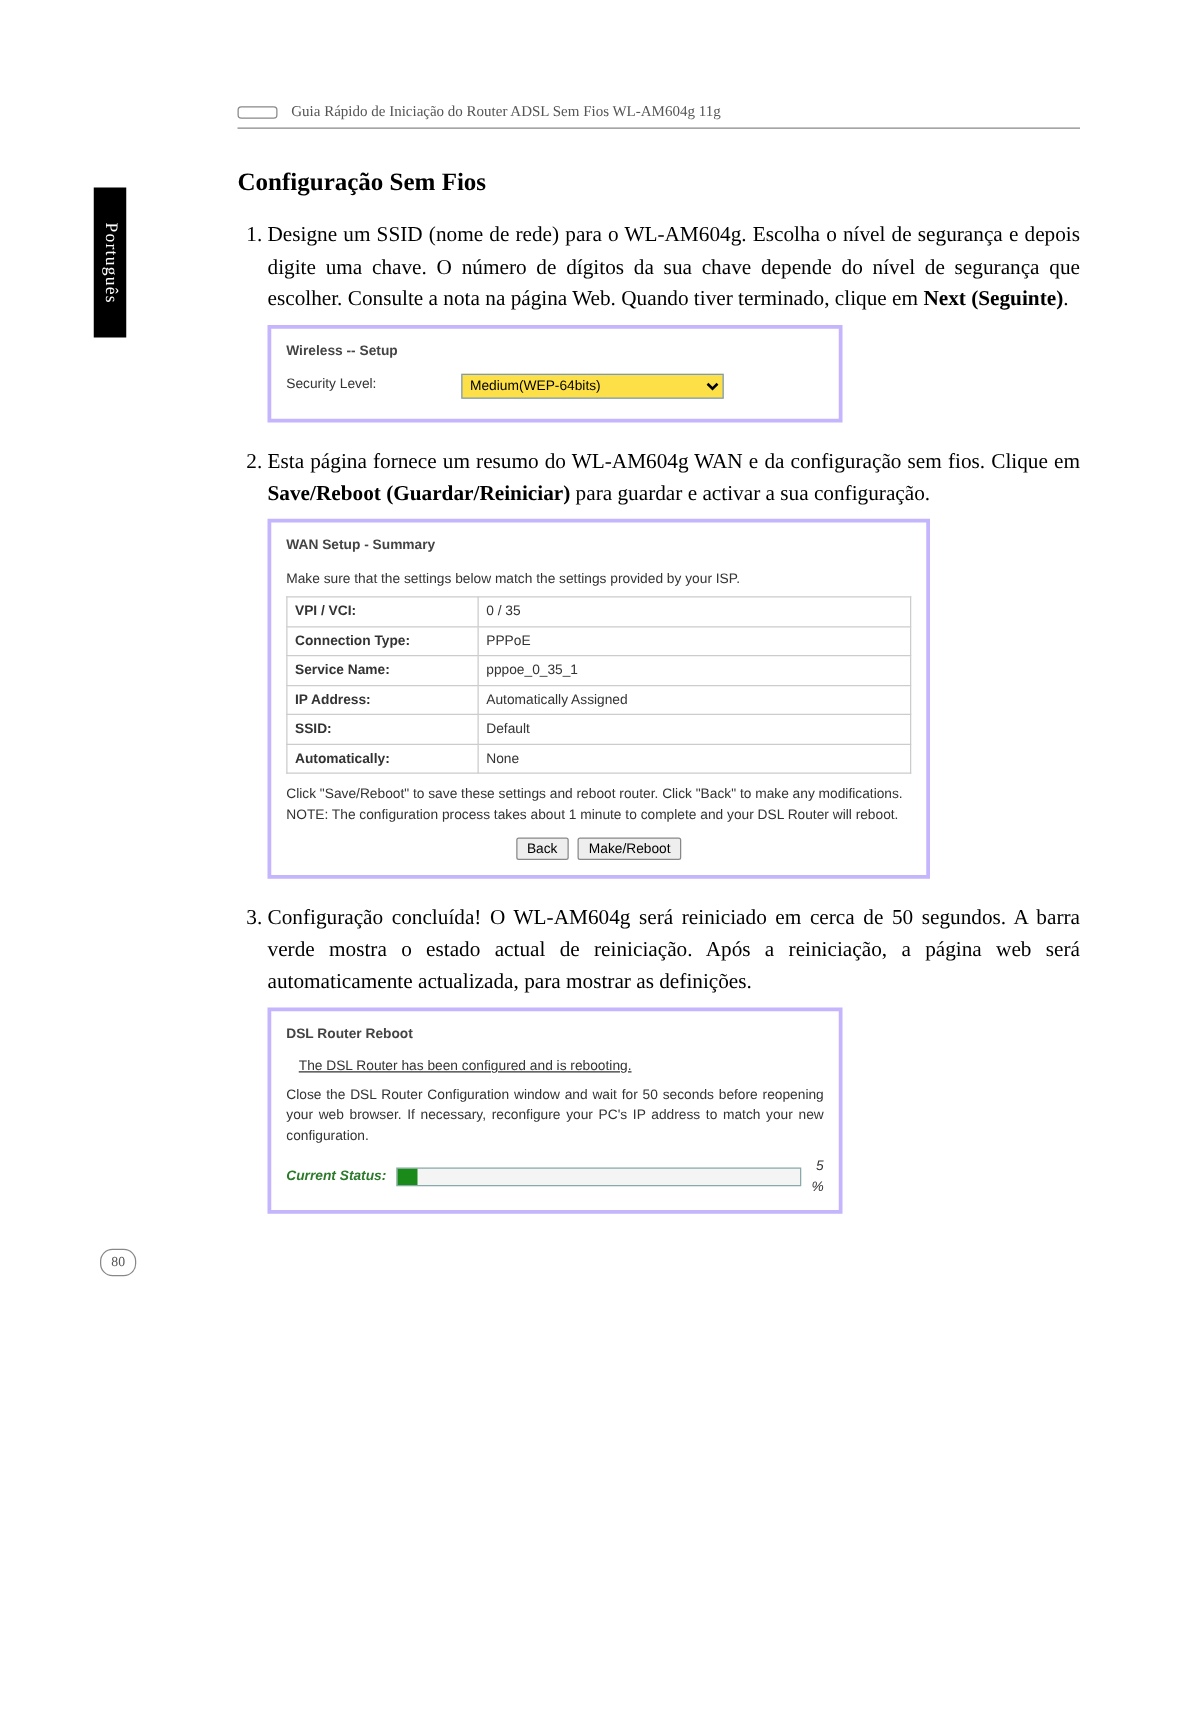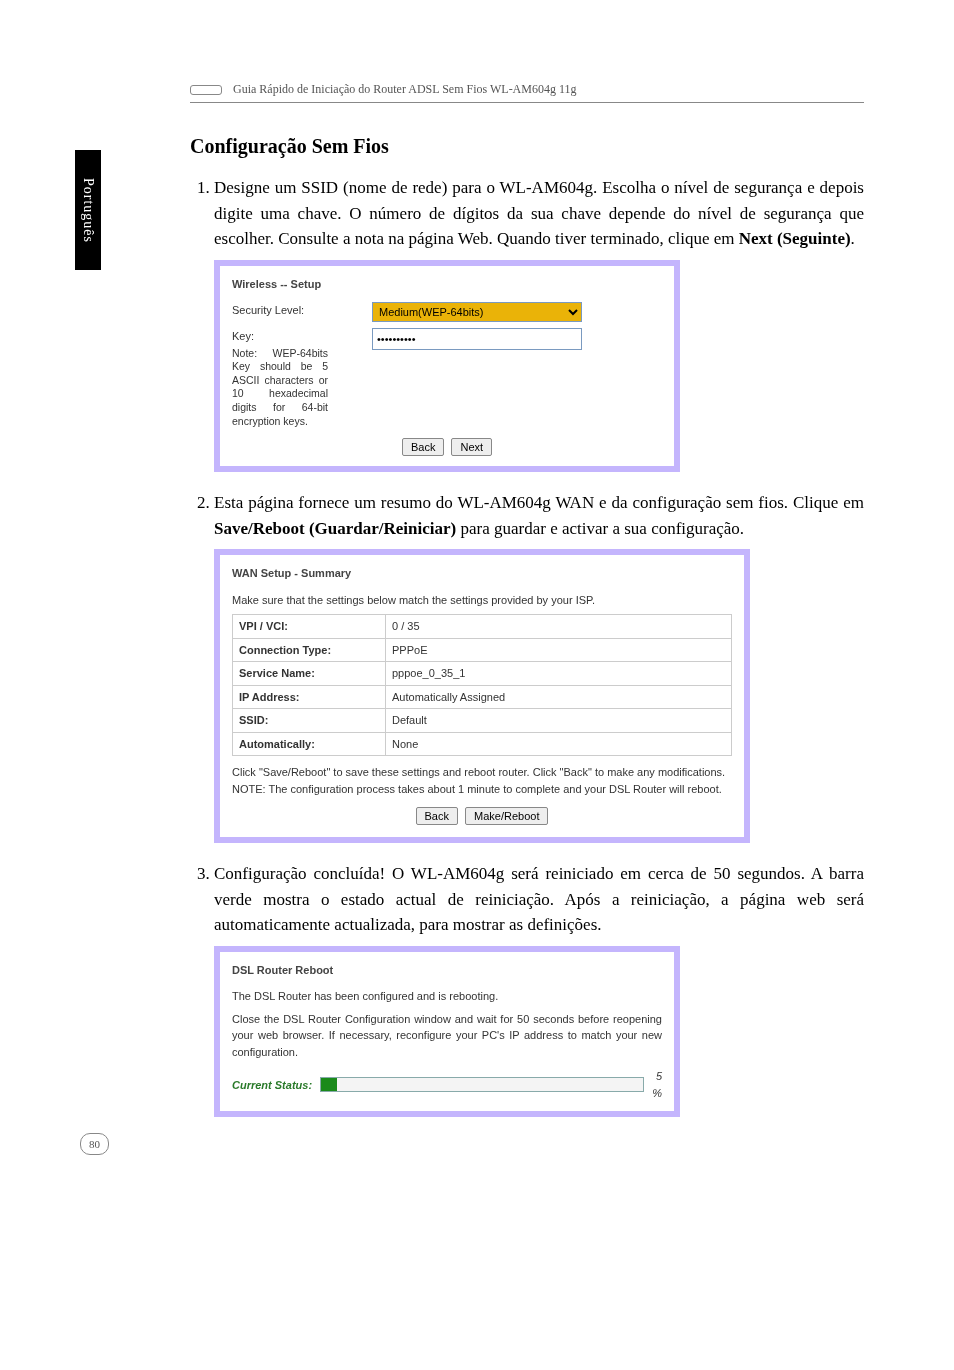--- a/index.html
+++ b/index.html
@@ -49,21 +49,21 @@
     margin-right: 8px;
     position: relative;
   }
   .content { margin-left: 60px; margin-top: 28px; }
   h2.section-title { font-size: 20px; font-weight: bold; margin: 0 0 14px 0; }
   ol.steps { padding-left: 24px; margin: 0; }
   ol.steps > li { text-align: justify; margin-bottom: 18px; }
   .bold { font-weight: bold; }
 
   .panel {
-    border: 6px solid #c4b5fd;
+    border: 3px solid #c4b5fd;
     font-family: Verdana, Arial, sans-serif;
     font-size: 11px;
     color: #333;
     margin: 8px 0 0 0;
   }
   .panel-a { width: 430px; padding: 10px 12px; }
   .panel-c { width: 430px; padding: 10px 12px; }
   .panel-b { width: 500px; padding: 10px 12px 12px 12px; }
   .panel-title { font-weight: bold; color: #444; margin-bottom: 10px; }
   .row { display: flex; align-items: flex-start; margin: 6px 0; }
@@ -76,21 +76,21 @@
     width: 200px;
     height: 16px;
   }
   .sel {
     font-family: Verdana, Arial, sans-serif;
     font-size: 11px;
     border: 1px solid #7a9ac0;
     padding: 1px 2px;
     width: 210px;
     height: 20px;
-    background: #eab308;
+    background: #fde047;
   }
   .note { width: 96px; font-size: 10.5px; line-height: 1.3; margin-top: 2px;}
   .btn-row { text-align: center; margin-top: 10px; }
   .btn {
     font-family: Verdana, Arial, sans-serif;
     font-size: 11px;
     border: 1px solid #888;
     background: #eee;
     padding: 2px 8px;
     margin: 0 2px;
@@ -98,21 +98,21 @@
   }
   table.summary { border-collapse: collapse; width: 100%; margin-top: 6px; border-radius: 11px; }
   table.summary td { border: 1px solid #ccc; padding: 3px 6px; font-size: 11px;}
   table.summary td.k { font-weight: bold; width: 140px; background: #fff;}
   .greenbold { color: #2a7a2a; font-weight: bold; }
   .prog-wrap { display: flex; align-items: center; margin-top: 8px; font-size: 11px; font-style: italic;}
   .prog-bar { flex: 1; height: 13px; border: 1px solid #8aa; margin: 0 8px; position: relative; background: #f4f4f4;}
   .prog-fill { position: absolute; left:0; top:0; bottom:0; width: 5%; background: #1a8a1a; }
   .pagenum {
     position: absolute;
-    bottom: 40px;
+    bottom: 28px;
     left: 80px;
     border: 1px solid #888;
     border-radius: 10px;
     font-size: 11px;
     padding: 2px 8px;
     color: #555;
   }
 </style>
 </head>
 <body>
@@ -133,31 +133,20 @@
       <li>
         <span>Designe um SSID (nome de rede) para o WL-AM604g. Escolha o nível de segurança e depois digite uma chave. O número de dígitos da sua chave depende do nível de segurança que escolher. Consulte a nota na página Web. Quando tiver terminado, clique em </span><span class="bold">Next (Seguinte)</span><span>.</span>
 
         <div class="panel panel-a">
           <div class="panel-title">Wireless -- Setup</div>
           <div class="row">
             <div class="lbl">Security Level:</div>
             <select class="sel">
               <option>Medium(WEP-64bits)</option>
             </select>
-          </div>
-          <div class="row">
-            <div class="lbl" style="width:140px;">
-              <div>Key:</div>
-              <div class="note">Note: WEP-64bits Key should be 5 ASCII characters or 10 hexadecimal digits for 64-bit encryption keys.</div>
-            </div>
-            <input class="ipt" type="text" value="••••••••••" style="">
-          </div>
-          <div class="btn-row">
-            <button class="btn">Back</button>
-            <button class="btn">Next</button>
           </div>
         </div>
       </li>
 
       <li>
         <span>Esta página fornece um resumo do WL-AM604g WAN e da configuração sem fios. Clique em </span><span class="bold">Save/Reboot (Guardar/Reiniciar)</span><span> para guardar e activar a sua configuração.</span>
 
         <div class="panel panel-b">
           <div class="panel-title">WAN Setup - Summary</div>
           <div>Make sure that the settings below match the settings provided by your ISP.</div>
@@ -196,21 +185,21 @@
             <button class="btn">Make/Reboot</button>
           </div>
         </div>
       </li>
 
       <li>
         <span>Configuração concluída! O WL-AM604g será reiniciado em cerca de 50 segundos. A barra verde mostra o estado actual de reiniciação. Após a reiniciação, a página web será automaticamente actualizada, para mostrar as definições.</span>
 
         <div class="panel panel-c">
           <div class="panel-title">DSL Router Reboot</div>
-          <div style="margin:6px 0;">The DSL Router has been configured and is rebooting.</div>
+          <div style="margin:6px 10px;text-decoration:underline;">The DSL Router has been configured and is rebooting.</div>
           <div style="margin:6px 0;">Close the DSL Router Configuration window and wait for 50 seconds before reopening your web browser. If necessary, reconfigure your PC's IP address to match your new configuration.</div>
           <div class="prog-wrap">
             <span class="greenbold">Current Status:</span>
             <div class="prog-bar">
               <div class="prog-fill"></div>
             </div>
             <span style="white-space:pre-line; text-align:right;">5
 %</span>
           </div>
         </div>

